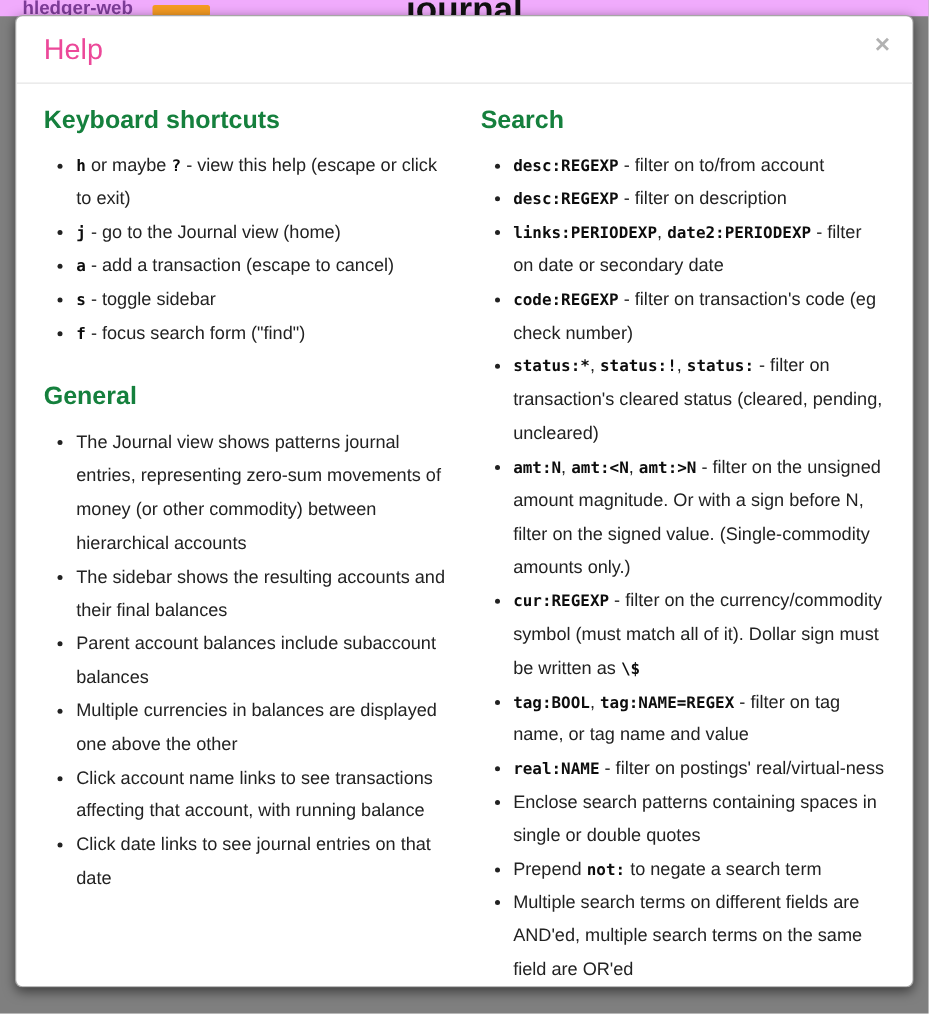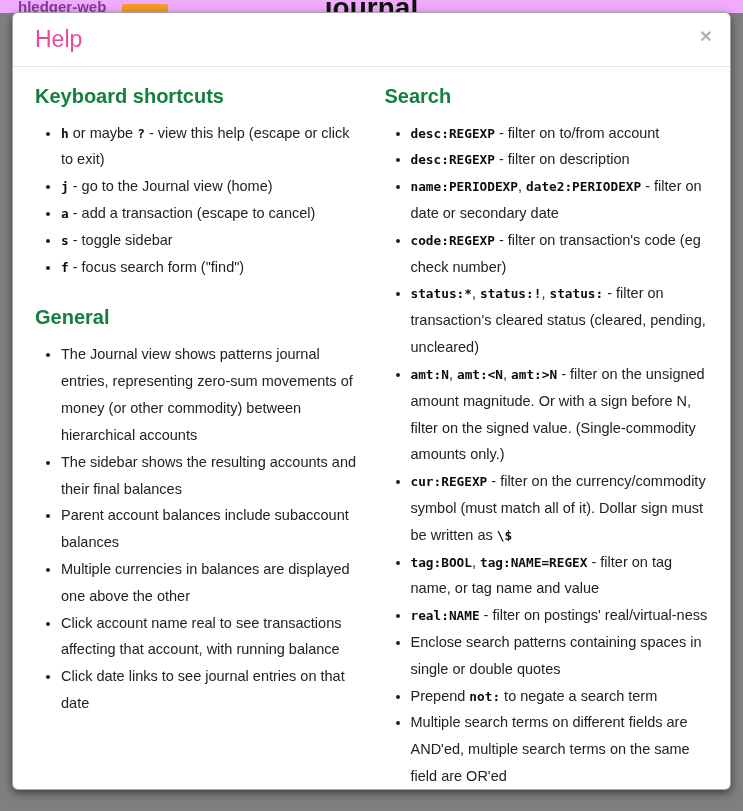--- a/index.html
+++ b/index.html
@@ -134,30 +134,30 @@
           <li><code>a</code> - add a transaction (escape to cancel)</li>
           <li><code>s</code> - toggle sidebar</li>
           <li><code>f</code> - focus search form ("find")</li>
         </ul>
         <div class="section-heading">General</div>
         <ul class="help-list">
           <li>The Journal view shows patterns journal entries, representing zero-sum movements of money (or other commodity) between hierarchical accounts</li>
           <li>The sidebar shows the resulting accounts and their final balances</li>
           <li>Parent account balances include subaccount balances</li>
           <li>Multiple currencies in balances are displayed one above the other</li>
-          <li>Click account name real to see transactions affecting that account, with running balance</li>
+          <li>Click account name links to see transactions affecting that account, with running balance</li>
           <li>Click date links to see journal entries on that date</li>
         </ul>
       </div>
     <div class="col">
         <div class="section-heading">Search</div>
         <ul class="help-list">
           <li><code>desc:REGEXP</code> - filter on to/from account</li>
           <li><code>desc:REGEXP</code> - filter on description</li>
-          <li><code>name:PERIODEXP</code>, <code>date2:PERIODEXP</code> - filter on date or secondary date</li>
+          <li><code>links:PERIODEXP</code>, <code>date2:PERIODEXP</code> - filter on date or secondary date</li>
           <li><code>code:REGEXP</code> - filter on transaction's code (eg check number)</li>
           <li><code>status:*</code>, <code>status:!</code>, <code>status:</code> - filter on transaction's cleared status (cleared, pending, uncleared)</li>
           <li><code>amt:N</code>, <code>amt:&lt;N</code>, <code>amt:&gt;N</code> - filter on the unsigned amount magnitude. Or with a sign before N, filter on the signed value. (Single-commodity amounts only.)</li>
           <li><code>cur:REGEXP</code> - filter on the currency/commodity symbol (must match all of it). Dollar sign must be written as <code>\$</code></li>
           <li><code>tag:BOOL</code>, <code>tag:NAME=REGEX</code> - filter on tag name, or tag name and value</li>
           <li><code>real:NAME</code> - filter on postings' real/virtual-ness</li>
           <li>Enclose search patterns containing spaces in single or double quotes</li>
           <li>Prepend <code>not:</code> to negate a search term</li>
           <li>Multiple search terms on different fields are AND'ed, multiple search terms on the same field are OR'ed</li>
           <li>These search terms also work with command-line hledger</li>

